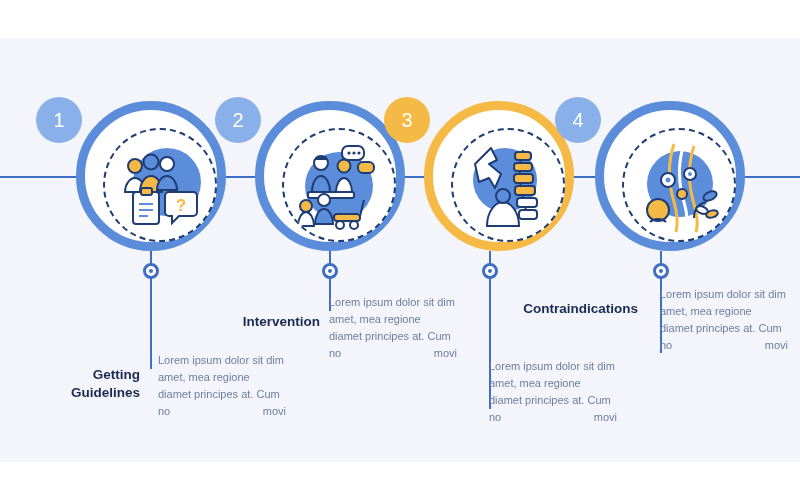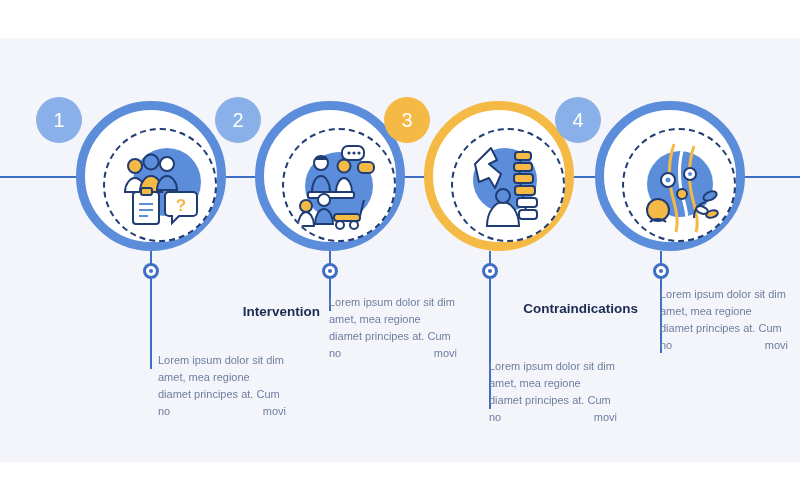--- a/index.html
+++ b/index.html
@@ -118,20 +118,21 @@
           <path d="M64 62h24a4 4 0 0 1 4 4v16a4 4 0 0 1-4 4H74l-7 7v-7h-3a4 4 0 0 1-4-4V66a4 4 0 0 1 4-4z" fill="#ffffff" stroke="#1f3c73" stroke-width="2"></path>
           <text x="76" y="81" font-size="17" font-family="Liberation Sans, sans-serif" fill="#f5b945" text-anchor="middle" font-weight="bold">?</text>
         </svg>
       </div>
     </div>
   </div>
   <div class="conn" style="left:150px;top:251px;height:118px;"></div>
   <div class="dot" style="left:143px;top:263px;">
       <i></i>
     </div>
+  <div class="title" style="left:10px;top:366px;width:130px;">Getting<br>Guidelines</div>
   <div class="body" style="left:158px;top:352px;">
     <span>Lorem ipsum dolor sit dim</span>
     <span>amet,    mea    regione</span>
     <span>diamet principes at. Cum</span>
     <span class="last">
         <b style="font-weight:normal">no</b>
         <b style="font-weight:normal">movi</b>
       </span>
   </div>
 
@@ -167,21 +168,21 @@
           <circle cx="22" cy="76" r="6" fill="#f5b945" stroke="#1f3c73" stroke-width="2"></circle>
           <path d="M14 96c0-8 4-14 8-14s8 6 8 14z" fill="#ffffff" stroke="#1f3c73" stroke-width="2"></path>
         </svg>
       </div>
     </div>
   </div>
   <div class="conn" style="left:329px;top:251px;height:60px;"></div>
   <div class="dot" style="left:322px;top:263px;">
       <i></i>
     </div>
-  <div class="title" style="left:180px;top:303px;width:140px;">Intervention</div>
+  <div class="title" style="left:180px;top:313px;width:140px;">Intervention</div>
   <div class="body" style="left:329px;top:294px;">
     <span>Lorem ipsum dolor sit dim</span>
     <span>amet,    mea    regione</span>
     <span>diamet principes at. Cum</span>
     <span class="last">
         <b style="font-weight:normal">no</b>
         <b style="font-weight:normal">movi</b>
       </span>
   </div>
 

